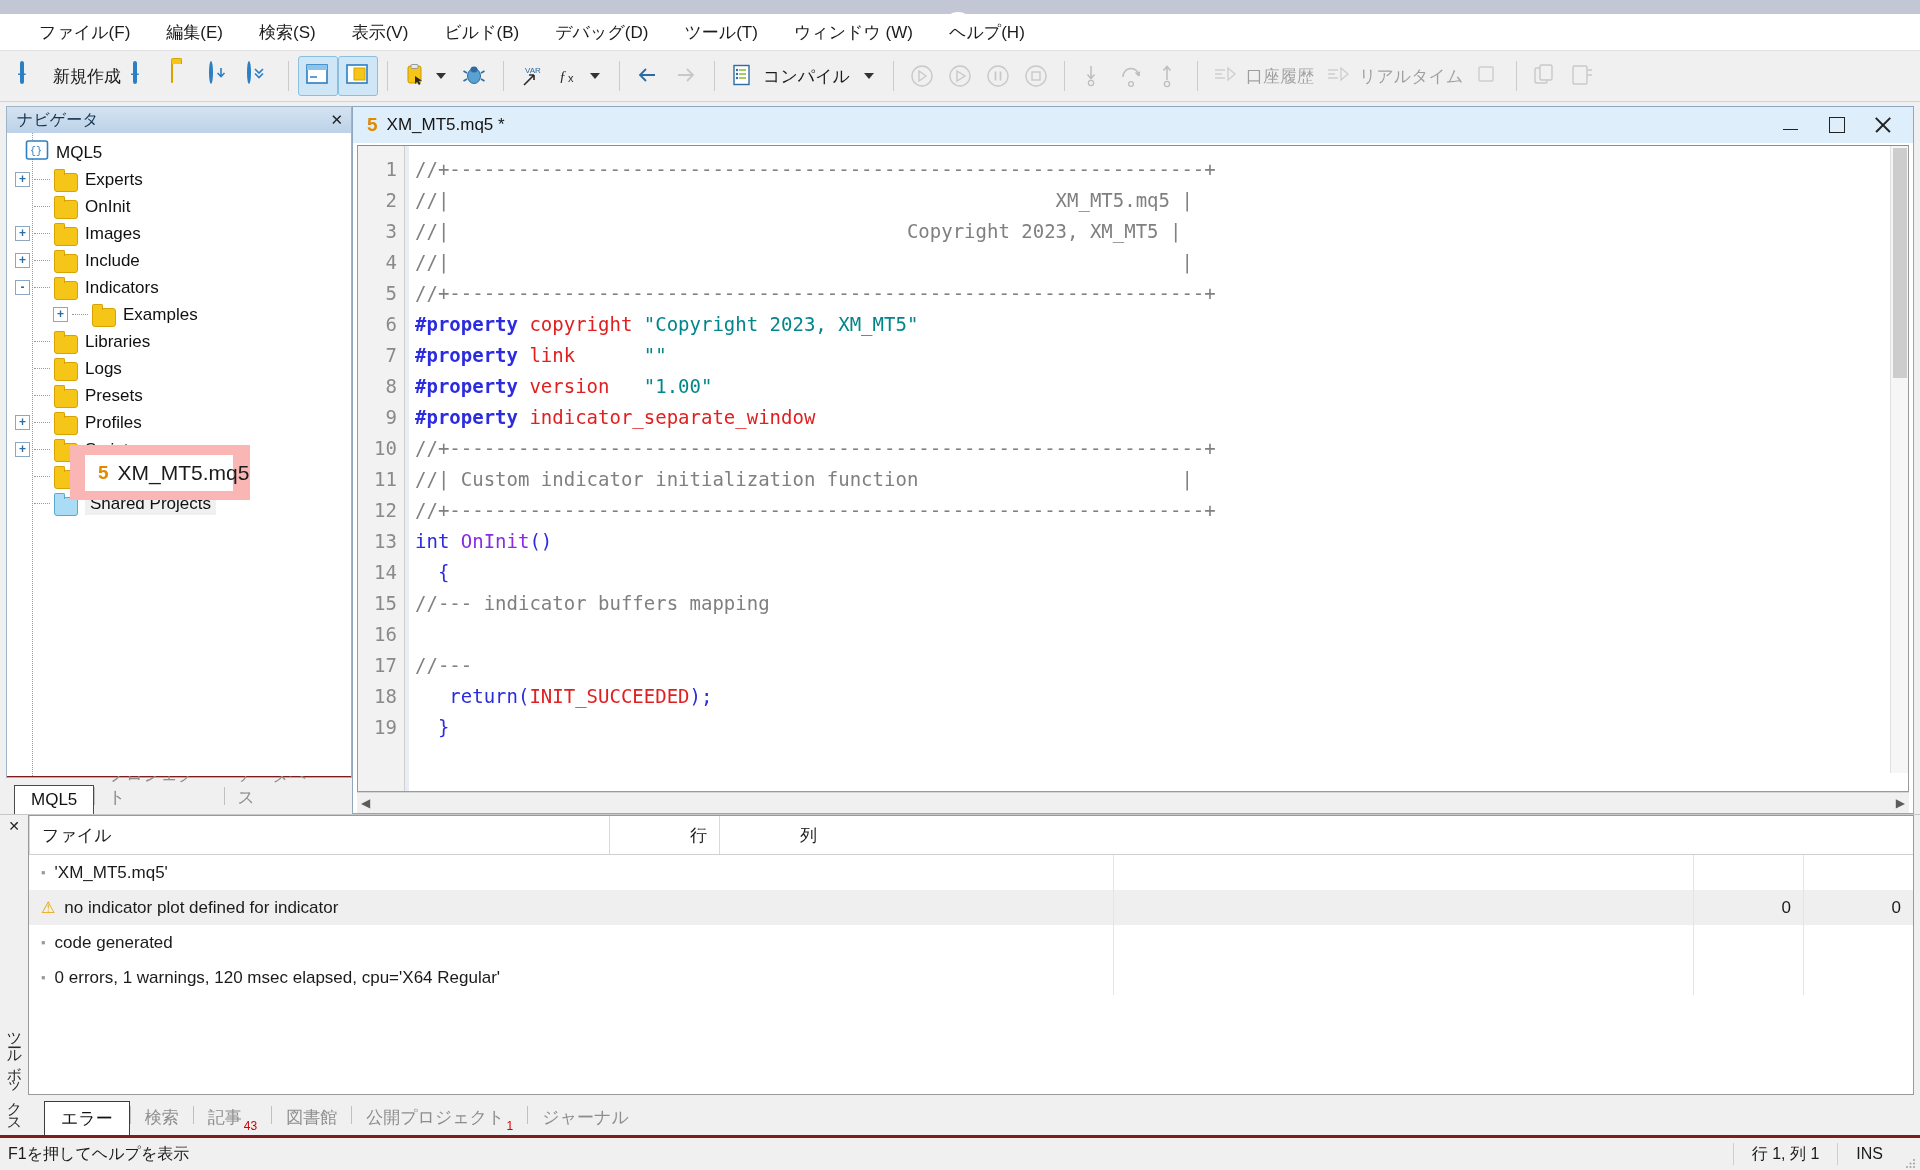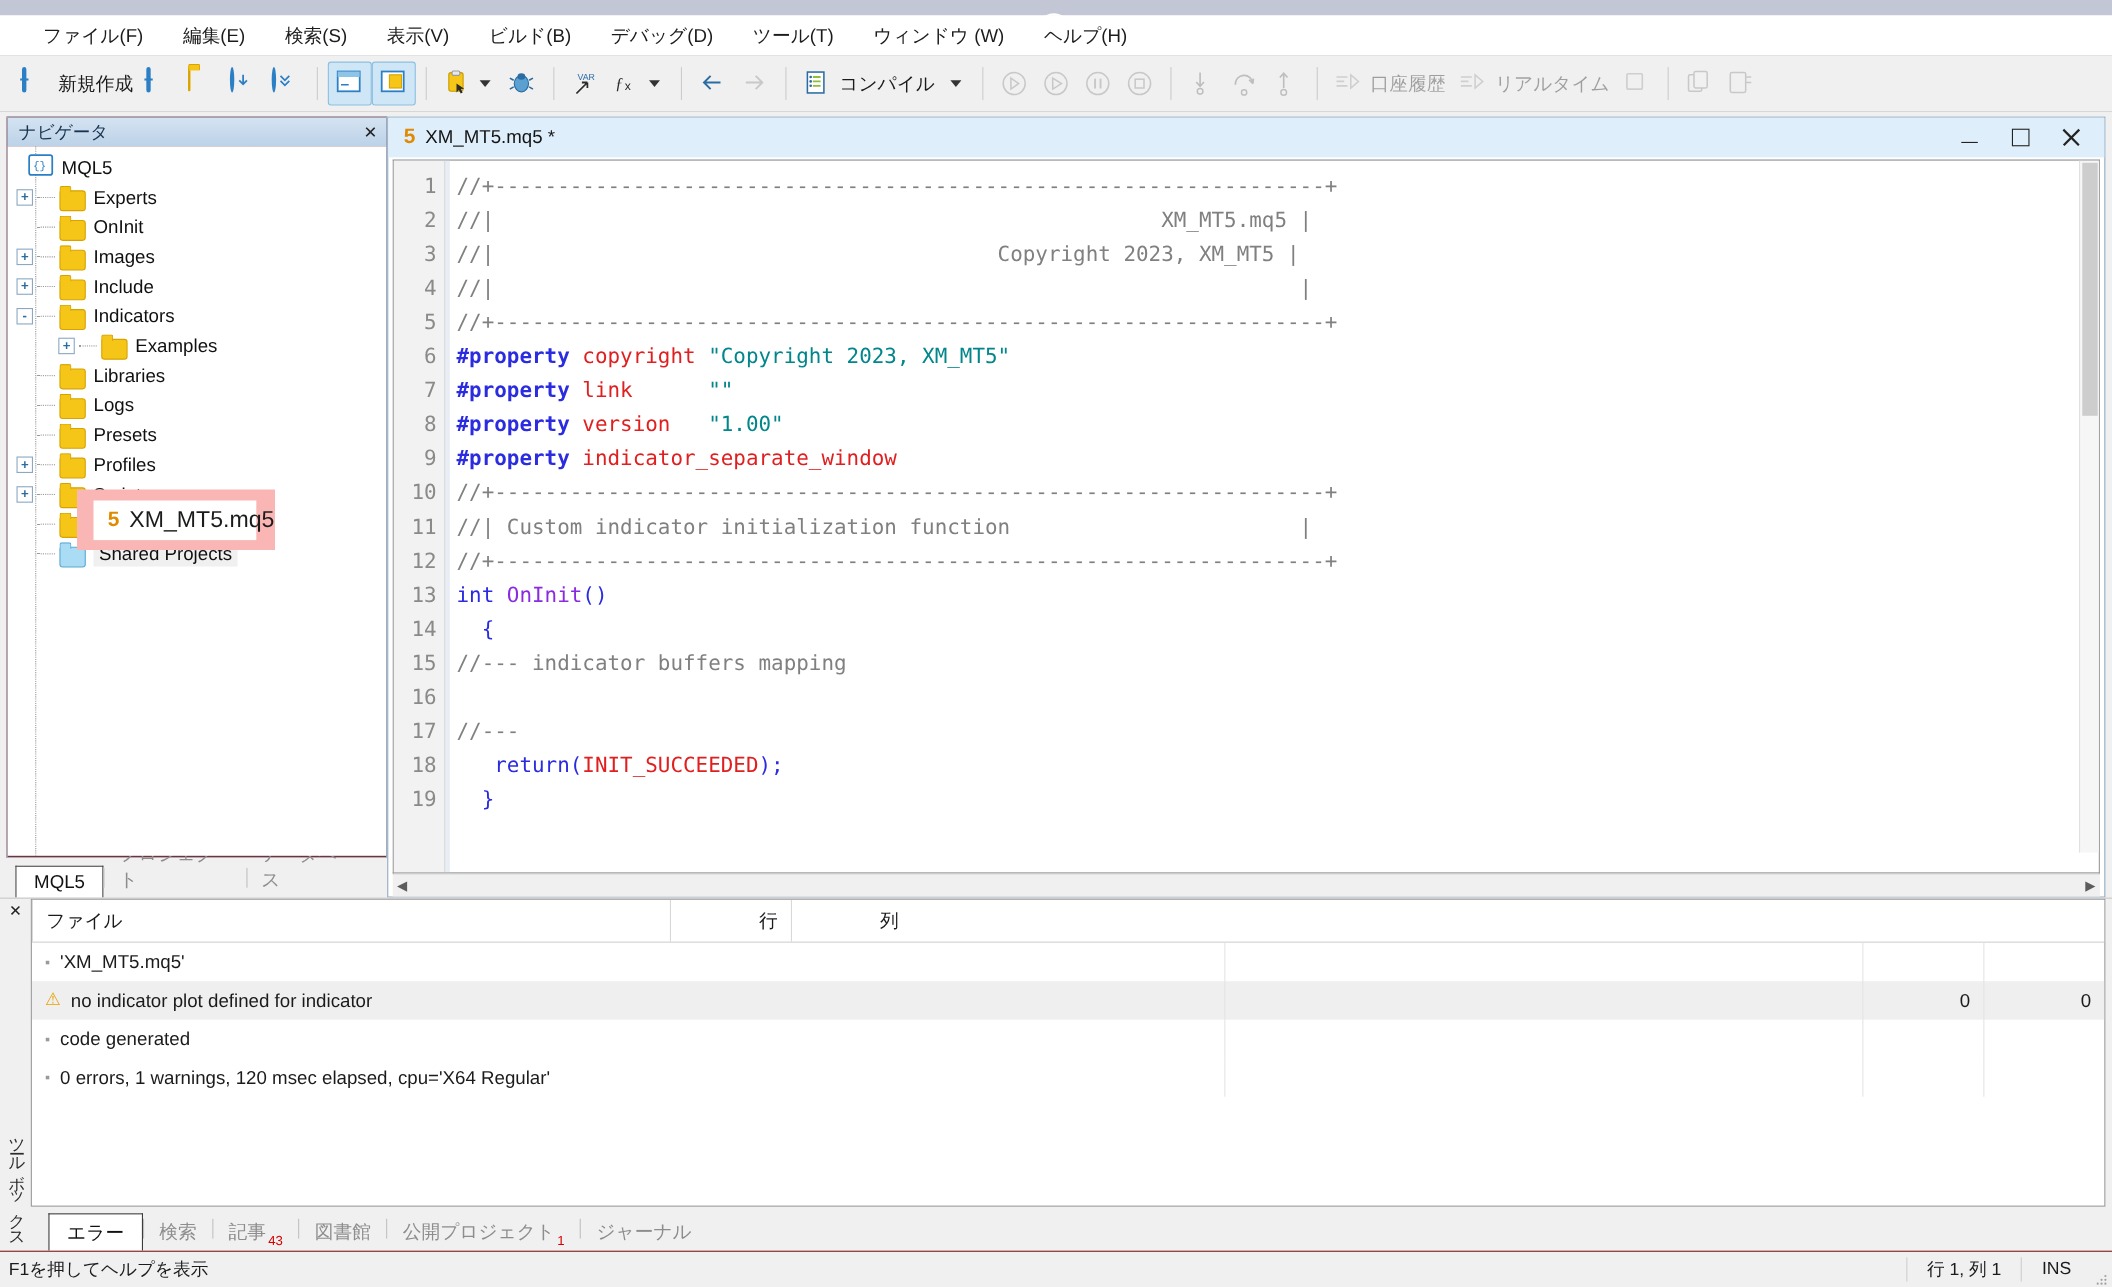--- a/index.html
+++ b/index.html
@@ -125,21 +125,21 @@
   .bullet{color:#9a9a9a;margin-right:9px;font-size:13px;}
   .warn{color:#e8a200;margin-right:9px;font-size:16px;line-height:1;}
 
   .tbxtabs{height:40px;display:flex;align-items:flex-end;padding-left:16px;flex:0 0 auto;}
   .btab{font-size:17px;color:#8d8d8d;padding:6px 14px;display:flex;align-items:flex-end;gap:2px;}
   .btab.act{color:#111;background:#fff;border:1px solid #3c3c3c;border-bottom:none;padding:5px 16px;font-weight:normal;}
   .btabsep{width:1px;height:18px;background:#c0c0c0;align-self:center;}
   .sub{font-size:12px;color:#d40000;position:relative;top:4px;}
 
   
-  .statusbar{height:32px;flex:0 0 auto;background:#f0f0f0;border-top:1px solid #7f1d1d;display:flex;align-items:center;font-size:16px;color:#1b1b1b;}
+  .statusbar{height:32px;flex:0 0 auto;background:#f0f0f0;border-top:3px solid #7f1d1d;display:flex;align-items:center;font-size:16px;color:#1b1b1b;}
   .sbleft{padding-left:8px;flex:1 1 auto;}
   .sbcell{padding:0 18px;border-left:1px solid #cfcfcf;height:22px;display:flex;align-items:center;}
   .sbgrip{width:16px;height:100%;display:flex;align-items:flex-end;justify-content:flex-end;padding:0 3px 3px 0;}
 </style>
 </head>
 <body>
 
 <div class="titlestrip">
   <div class="titledot"></div>
 </div>

